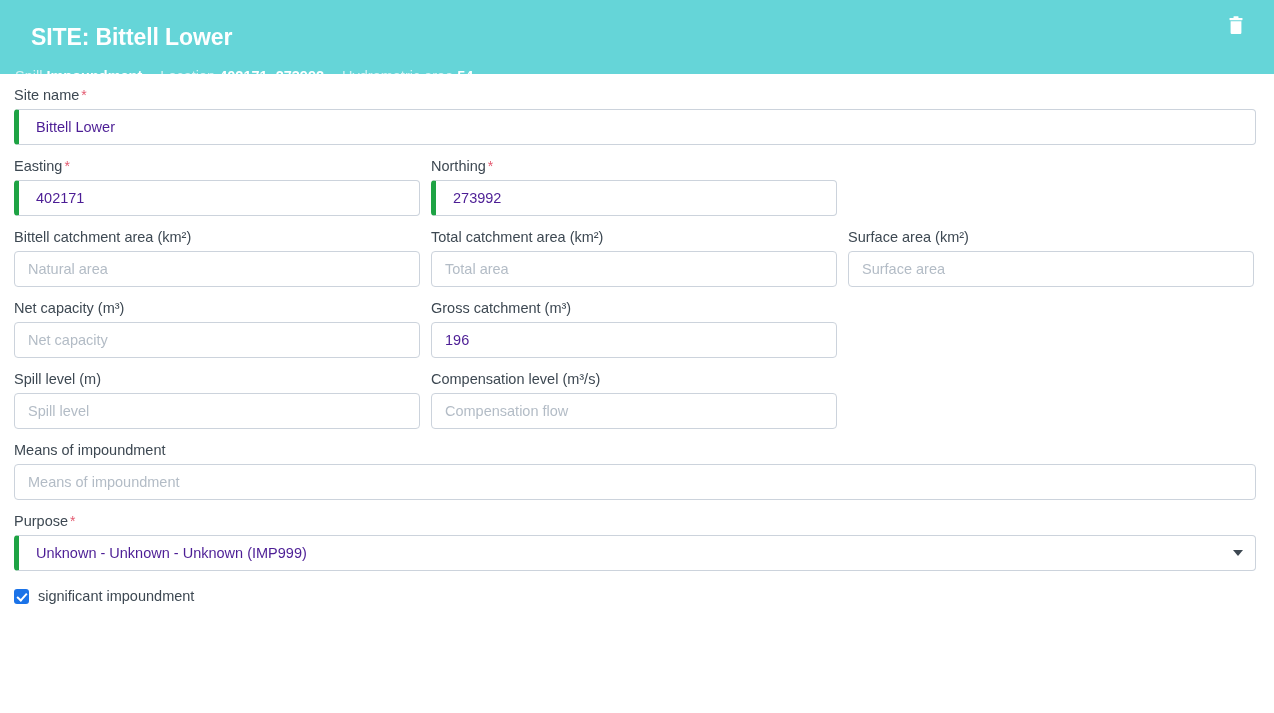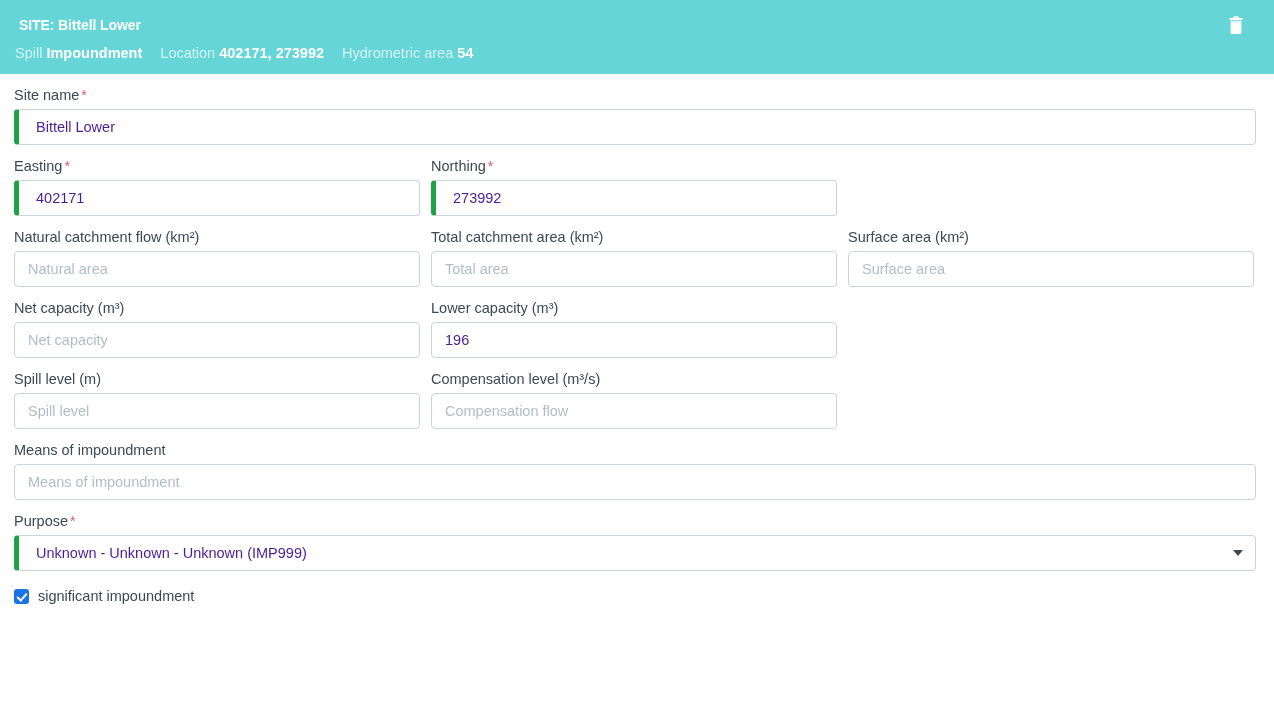--- a/index.html
+++ b/index.html
@@ -14,25 +14,25 @@
   
   .site-header {
     position: relative;
     width: 1274px;
     height: 74px;
     background: #65d5d8;
     padding: 8px 14px 0 14px;
   }
   .site-title {
     color: #ffffff;
-    font-size: 14px;
+    font-size: 23px;
     font-weight: bold;
     letter-spacing: -0.1px;
     line-height: 26px;
-    margin: 4px;
+    margin: 16px;
     padding-left: 1px;
   }
   .site-meta {
     margin-top: 5px;
     padding-left: 1px;
     font-size: 14.5px;
     line-height: 20px;
     white-space: nowrap;
   }
   .meta-label {
@@ -195,40 +195,40 @@
     <div class="field-col-third">
       <label class="field-label">
         <span>Northing</span><span class="req-star">*</span>
       </label>
       <input class="text-input is-valid" type="text" value="273992" style="">
     </div>
   </div>
 
   <div class="field-row">
     <div class="field-col-third">
-      <label class="field-label">Natural catchment flow (km²)</label>
+      <label class="field-label">Bittell catchment area (km²)</label>
       <input class="text-input" type="text" placeholder="Natural area" style="">
     </div>
     <div class="field-col-third">
       <label class="field-label">Total catchment area (km²)</label>
       <input class="text-input" type="text" placeholder="Total area" style="">
     </div>
     <div class="field-col-third">
       <label class="field-label">Surface area (km²)</label>
       <input class="text-input" type="text" placeholder="Surface area" style="">
     </div>
   </div>
 
   <div class="field-row">
     <div class="field-col-third">
       <label class="field-label">Net capacity (m³)</label>
       <input class="text-input" type="text" placeholder="Net capacity" style="">
     </div>
     <div class="field-col-third">
-      <label class="field-label">Lower capacity (m³)</label>
+      <label class="field-label">Gross catchment (m³)</label>
       <input class="text-input" type="text" value="196" style="">
     </div>
   </div>
 
   <div class="field-row">
     <div class="field-col-third">
       <label class="field-label">Spill level (m)</label>
       <input class="text-input" type="text" placeholder="Spill level" style="">
     </div>
     <div class="field-col-third">

